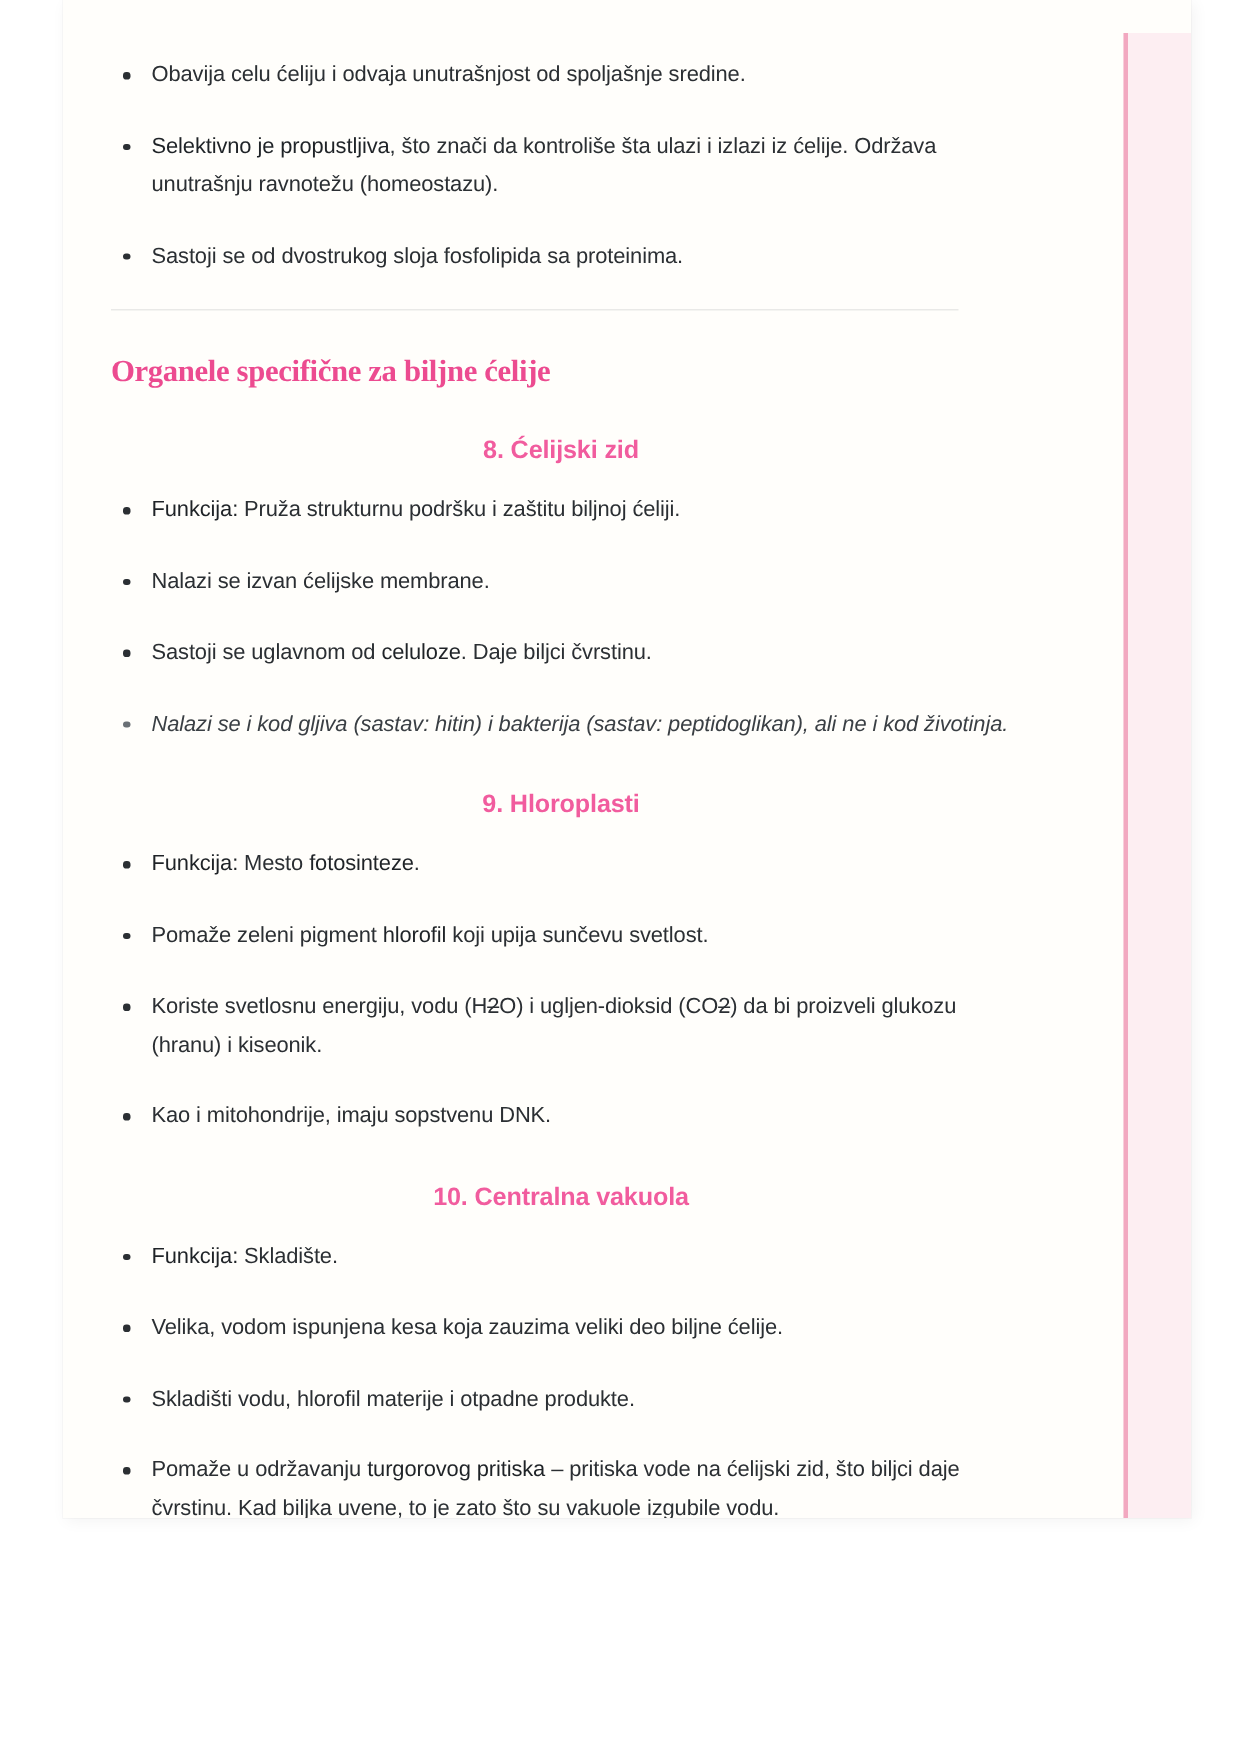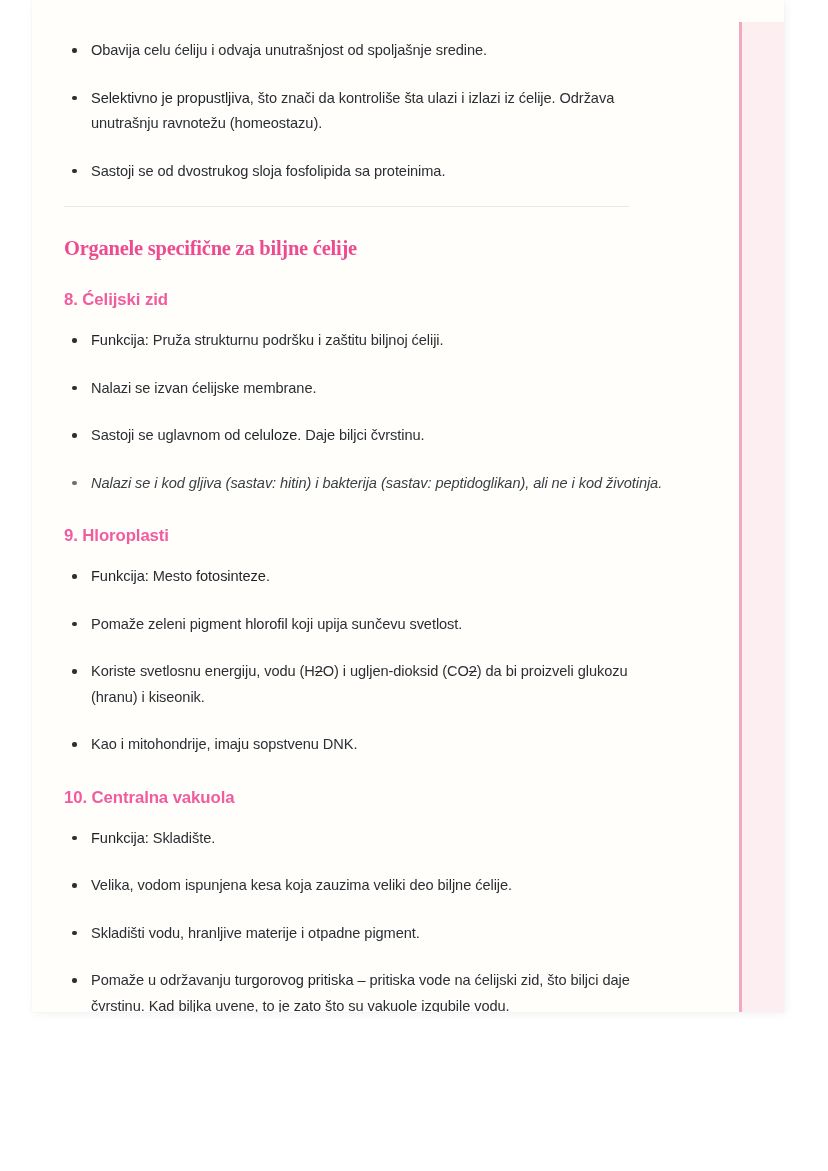--- a/index.html
+++ b/index.html
@@ -10,21 +10,21 @@
   body {
     width: 828px;
     height: 1171px;
     font-family: "Liberation Sans", sans-serif;
     overflow: hidden;
   }
 
   
   .page-shell {
     position: absolute;
-    left: 32px;
+    left: 42px;
     top: 0;
     width: 752px;
     height: 1012px;
     background: #fffefb;
     box-shadow: 0 0 0 0.5px rgba(0,0,0,0.035), 2px 2px 10px rgba(0,0,0,0.05);
     overflow: hidden;
   }
 
   
   .margin-strip {
@@ -111,20 +111,21 @@
     margin: 0;
     letter-spacing: -0.012em;
     font-family: Liberation Serif, serif;
   }
   h3.doc-h3 {
     font-size: 16.8px;
     font-weight: 600;
     color: #f15c9e;
     margin: 0;
     letter-spacing: -0.006em;
+    text-align: center;
   }
 
   
   .watermark {
     position: absolute;
     left: 648px;
     top: 1100px;
     font-size: 10px;
     color: #b9b9b9;
     letter-spacing: 0.02em;
@@ -182,21 +183,21 @@
       <li><span>Kao i mitohondrije, imaju sopstvenu DNK.</span></li>
     </ul>
 
     <div class="gap-30"></div>
 
     <h3 class="doc-h3">10. Centralna vakuola</h3>
     <div class="gap-18"></div>
     <ul class="bullets">
       <li><b>Funkcija:</b><span> Skladište.</span></li>
       <li><span>Velika, vodom ispunjena kesa koja zauzima veliki deo biljne ćelije.</span></li>
-      <li><span>Skladišti vodu, hranljive materije i otpadne pigment.</span></li>
+      <li><span>Skladišti vodu, hlorofil materije i otpadne produkte.</span></li>
       <li><span>Pomaže u održavanju </span><b>turgorovog pritiska</b><span> – pritiska vode na ćelijski zid, što biljci daje čvrstinu. Kad biljka uvene, to je zato što su vakuole izgubile vodu.</span></li>
     </ul>
 
     <div class="gap-30"></div>
     <hr class="rule">
     <div class="gap-38"></div>
 
     <h1 class="doc-h1">Primeri saradnje organela</h1>
     <div class="h1-underline"></div>
 

